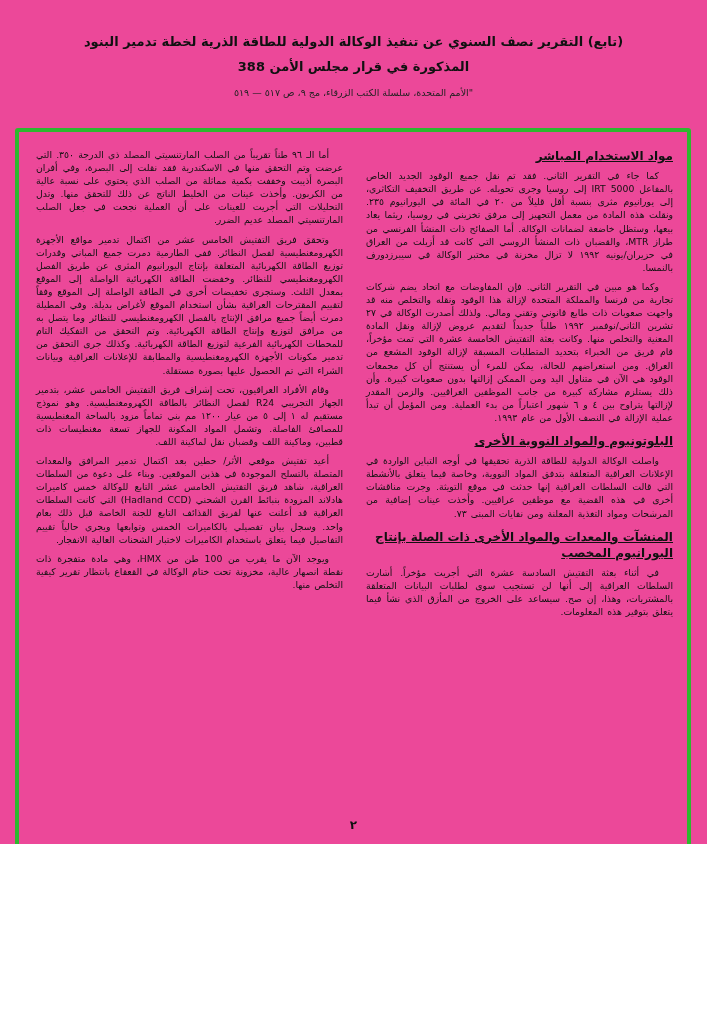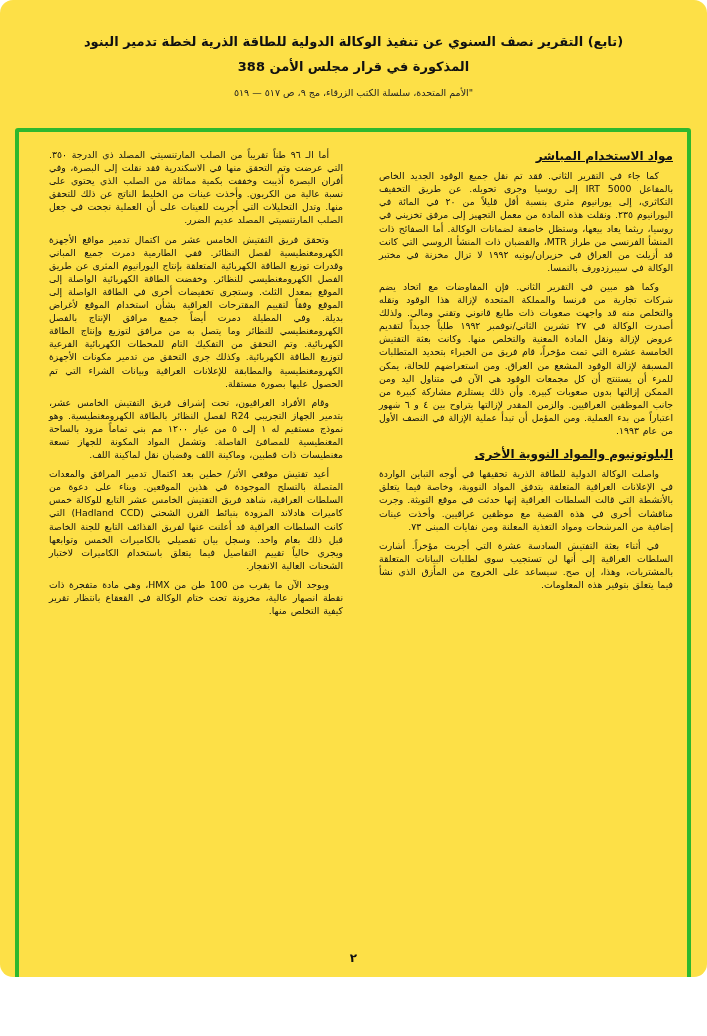--- a/index.html
+++ b/index.html
@@ -3,26 +3,25 @@
 <meta charset="utf-8">
 <style>
   html, body {
     margin: 0;
     padding: 0;
     background: #ffffff;
   }
   .page {
     position: relative;
     width: 707px;
-    height: 977px;
-    background: #fde047;
+    height: 844px;
+    background: #ec4899;
     font-family: "DejaVu Sans", sans-serif;
     color: #111111;
     overflow: hidden;
-    border-radius: 13px;
   }
   .doc-header {
     direction: rtl;
     text-align: center;
     padding-top: 30px;
   }
   .title-line {
     font-size: 13px;
     font-weight: bold;
     line-height: 1.9;
@@ -63,21 +62,21 @@
     line-height: 1.35;
   }
   .col-heading:first-child {
     margin-top: 0;
   }
   .col-paragraph {
     font-size: 9.3px;
     line-height: 13.1px;
     text-align: justify;
     text-indent: 14px;
-    margin: 0 0 6px 16px;
+    margin: 0 0 6px 3px;
     word-spacing: 1px;
   }
   .page-number {
     position: absolute;
     bottom: 12px;
     left: 0;
     right: 0;
     text-align: center;
     font-size: 12px;
     font-weight: bold;
@@ -96,20 +95,21 @@
 
   <div class="content-frame">
     <div class="columns">
 
       <div class="col">
         <div class="col-heading">مواد الاستخدام المباشر</div>
         <p class="col-paragraph">كما جاء في التقرير الثاني. فقد تم نقل جميع الوقود الجديد الخاص بالمفاعل IRT 5000 إلى روسيا وجرى تحويله. عن طريق التخفيف التكاثري، إلى يورانيوم مثرى بنسبة أقل قليلاً من ٢٠ في المائة في اليورانيوم ٢٣٥. ونقلت هذه المادة من معمل التجهيز إلى مرفق تخزيني في روسيا، ريثما يعاد بيعها، وستظل خاضعة لضمانات الوكالة. أما الصفائح ذات المنشأ الفرنسي من طراز MTR، والقضبان ذات المنشأ الروسي التي كانت قد أزيلت من العراق في حزيران/يونيه ١٩٩٢ لا تزال مخزنة في مختبر الوكالة في سيبرزدورف بالنمسا.</p>
         <p class="col-paragraph">وكما هو مبين في التقرير الثاني. فإن المفاوضات مع اتحاد يضم شركات تجارية من فرنسا والمملكة المتحدة لإزالة هذا الوقود ونقله والتخلص منه قد واجهت صعوبات ذات طابع قانوني وتقني ومالي. ولذلك أصدرت الوكالة في ٢٧ تشرين الثاني/نوفمبر ١٩٩٢ طلباً جديداً لتقديم عروض لإزالة ونقل المادة المعنية والتخلص منها. وكانت بعثة التفتيش الخامسة عشرة التي تمت مؤخراً، قام فريق من الخبراء بتحديد المتطلبات المسبقة لإزالة الوقود المشعع من العراق. ومن استعراضهم للحالة، يمكن للمرء أن يستنتج أن كل مجمعات الوقود هي الآن في متناول اليد ومن الممكن إزالتها بدون صعوبات كبيرة. وأن ذلك يستلزم مشاركة كبيرة من جانب الموظفين العراقيين. والزمن المقدر لإزالتها يتراوح بين ٤ و ٦ شهور اعتباراً من بدء العملية. ومن المؤمل أن تبدأ عملية الإزالة في النصف الأول من عام ١٩٩٣.</p>
         <div class="col-heading">البلوتونيوم والمواد النووية الأخرى</div>
         <p class="col-paragraph">واصلت الوكالة الدولية للطاقة الذرية تحقيقها في أوجه التباين الواردة في الإعلانات العراقية المتعلقة بتدفق المواد النووية، وخاصة فيما يتعلق بالأنشطة التي قالت السلطات العراقية إنها حدثت في موقع التويثة. وجرت مناقشات أخرى في هذه القضية مع موظفين عراقيين. وأخذت عينات إضافية من المرشحات ومواد التغذية المعلنة ومن نفايات المبنى ٧٣.</p>
+        <div class="col-heading">المنشآت والمعدات والمواد الأخرى ذات الصلة بإنتاج اليورانيوم المخصب</div>
         <p class="col-paragraph">في أثناء بعثة التفتيش السادسة عشرة التي أجريت مؤخراً. أشارت السلطات العراقية إلى أنها لن تستجيب سوى لطلبات البيانات المتعلقة بالمشتريات، وهذا، إن صح. سيساعد على الخروج من المأزق الذي نشأ فيما يتعلق بتوفير هذه المعلومات.</p>
       </div>
 
       <div class="col">
         <p class="col-paragraph">أما الـ ٩٦ طناً تقريباً من الصلب المارتنسيتي المصلد ذي الدرجة ٣٥٠. التي عرضت وتم التحقق منها في الاسكندرية فقد نقلت إلى البصرة، وفي أفران البصرة أذيبت وخففت بكمية مماثلة من الصلب الذي يحتوي على نسبة عالية من الكربون. وأخذت عينات من الخليط الناتج عن ذلك للتحقق منها. وتدل التحليلات التي أجريت للعينات على أن العملية نجحت في جعل الصلب المارتنسيتي المصلد عديم الضرر.</p>
         <p class="col-paragraph">وتحقق فريق التفتيش الخامس عشر من اكتمال تدمير مواقع الأجهزة الكهرومغنطيسية لفصل النظائر. ففي الطارمية دمرت جميع المباني وقدرات توزيع الطاقة الكهربائية المتعلقة بإنتاج اليورانيوم المثرى عن طريق الفصل الكهرومغنطيسي للنظائر. وخفضت الطاقة الكهربائية الواصلة إلى الموقع بمعدل الثلث. وستجرى تخفيضات أخرى في الطاقة الواصلة إلى الموقع وفقاً لتقييم المقترحات العراقية بشأن استخدام الموقع لأغراض بديلة. وفي المطيلة دمرت أيضاً جميع مرافق الإنتاج بالفصل الكهرومغنطيسي للنظائر وما يتصل به من مرافق لتوزيع وإنتاج الطاقة الكهربائية. وتم التحقق من التفكيك التام للمحطات الكهربائية الفرعية لتوزيع الطاقة الكهربائية. وكذلك جرى التحقق من تدمير مكونات الأجهزة الكهرومغنطيسية والمطابقة للإعلانات العراقية وبيانات الشراء التي تم الحصول عليها بصورة مستقلة.</p>
         <p class="col-paragraph">وقام الأفراد العراقيون، تحت إشراف فريق التفتيش الخامس عشر، بتدمير الجهاز التجريبي R24 لفصل النظائر بالطاقة الكهرومغنطيسية. وهو نموذج مستقيم له ١ إلى ٥ من عيار ١٢٠٠ مم بني تماماً مزود بالساحة المغنطيسية للمصافئ الفاصلة. وتشمل المواد المكونة للجهاز تسعة مغنطيسات ذات قطبين، وماكينة اللف وقضبان نقل لماكينة اللف.</p>
         <p class="col-paragraph">أعيد تفتيش موقعي الأثر/ حطين بعد اكتمال تدمير المرافق والمعدات المتصلة بالتسلح الموجودة في هذين الموقعين. وبناء على دعوة من السلطات العراقية، شاهد فريق التفتيش الخامس عشر التابع للوكالة خمس كاميرات هادلاند المزودة بنبائط القرن الشحني (Hadland CCD) التي كانت السلطات العراقية قد أعلنت عنها لفريق القذائف التابع للجنة الخاصة قبل ذلك بعام واحد. وسجل بيان تفصيلي بالكاميرات الخمس وتوابعها ويجري حالياً تقييم التفاصيل فيما يتعلق باستخدام الكاميرات لاختبار الشحنات العالية الانفجار.</p>
         <p class="col-paragraph">ويوجد الآن ما يقرب من 100 طن من HMX، وهي مادة متفجرة ذات نقطة انصهار عالية، مخزونة تحت ختام الوكالة في القعقاع بانتظار تقرير كيفية التخلص منها.</p>
       </div>

